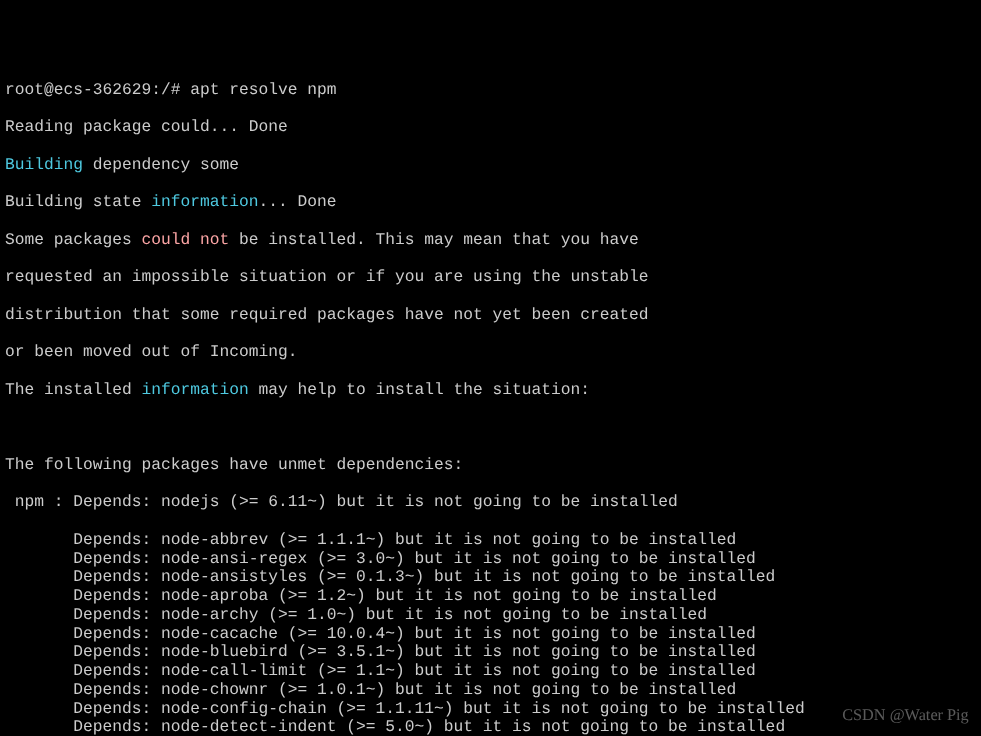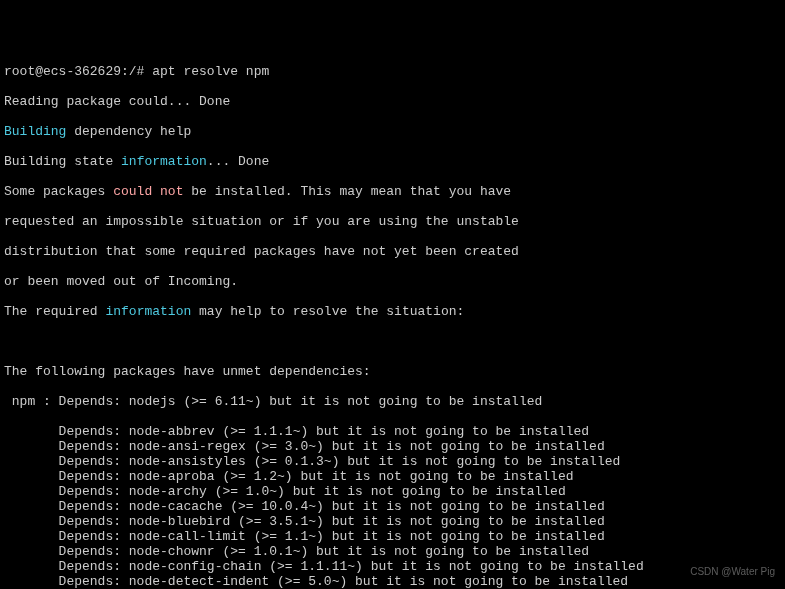--- a/index.html
+++ b/index.html
@@ -18,38 +18,38 @@
       position: relative;
     }
     .line { white-space: pre; }
     .cyan { color: #4ec9e0; margin-top: 48px; }
     .red { color: #fca5a5; }
     .watermark {
       position: absolute;
       bottom: 10px;
       right: 10px;
       color: rgba(200,200,200,0.45);
-      font-family: Liberation Sans, sans-serif;
-      font-size: 10px;
+      font-family: Liberation Serif, serif;
+      font-size: 13px;
     }
   </style>
 </head>
 <body>
 
 
 
 <div class="line">root@ecs-362629:/# apt resolve npm</div>
 <div class="line">Reading package could... Done</div>
-<div class="line"><span class="cyan">Building</span><span> dependency help</span></div>
+<div class="line"><span class="cyan">Building</span><span> dependency some</span></div>
 <div class="line"><span>Building state </span><span class="cyan">information</span><span>... Done</span></div>
 <div class="line"><span>Some packages </span><span class="red">could not</span><span> be installed. This may mean that you have</span></div>
 <div class="line">requested an impossible situation or if you are using the unstable</div>
 <div class="line">distribution that some required packages have not yet been created</div>
 <div class="line">or been moved out of Incoming.</div>
-<div class="line"><span>The required </span><span class="cyan">information</span><span> may help to resolve the situation:</span></div>
+<div class="line"><span>The installed </span><span class="cyan">information</span><span> may help to install the situation:</span></div>
 <div class="line"> </div>
 <div class="line">The following packages have unmet dependencies:</div>
 <div class="line"> npm : Depends: nodejs (&gt;= 6.11~) but it is not going to be installed</div>
 <div id="deps-container"><div class="line">       Depends: node-abbrev (&gt;= 1.1.1~) but it is not going to be installed</div><div class="line">       Depends: node-ansi-regex (&gt;= 3.0~) but it is not going to be installed</div><div class="line">       Depends: node-ansistyles (&gt;= 0.1.3~) but it is not going to be installed</div><div class="line">       Depends: node-aproba (&gt;= 1.2~) but it is not going to be installed</div><div class="line">       Depends: node-archy (&gt;= 1.0~) but it is not going to be installed</div><div class="line">       Depends: node-cacache (&gt;= 10.0.4~) but it is not going to be installed</div><div class="line">       Depends: node-bluebird (&gt;= 3.5.1~) but it is not going to be installed</div><div class="line">       Depends: node-call-limit (&gt;= 1.1~) but it is not going to be installed</div><div class="line">       Depends: node-chownr (&gt;= 1.0.1~) but it is not going to be installed</div><div class="line">       Depends: node-config-chain (&gt;= 1.1.11~) but it is not going to be installed</div><div class="line">       Depends: node-detect-indent (&gt;= 5.0~) but it is not going to be installed</div></div>
 
 <div class="watermark">CSDN @Water Pig</div>
 
 
 
 

